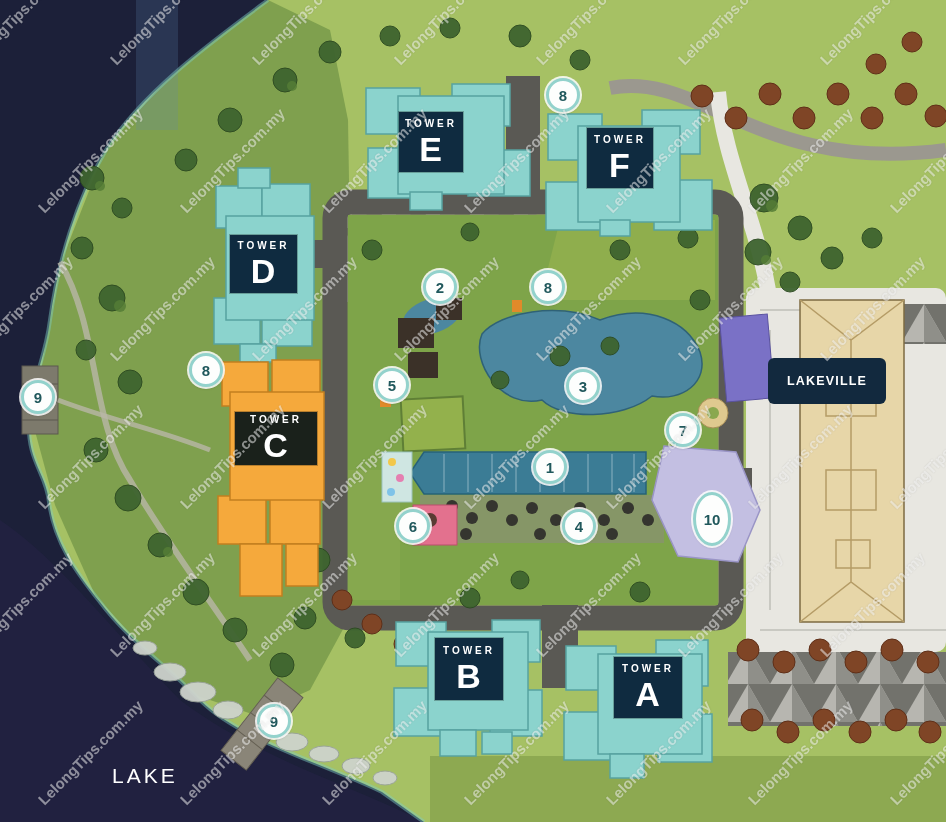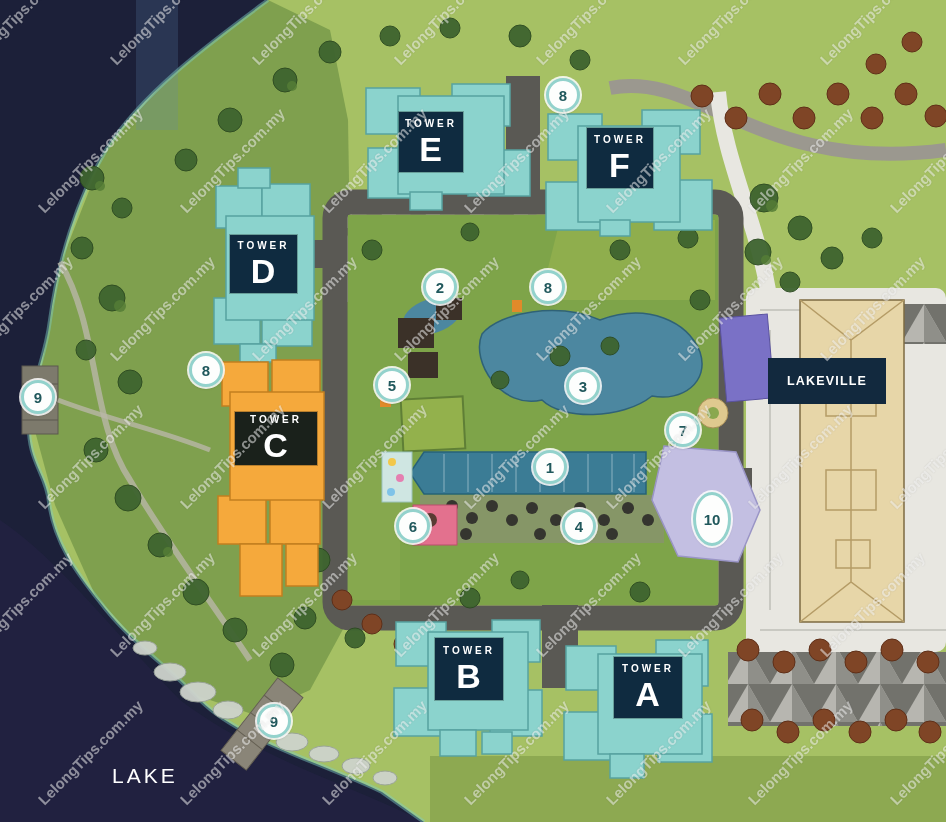--- a/index.html
+++ b/index.html
@@ -15,21 +15,21 @@
     display:flex;flex-direction:column;align-items:center;justify-content:center;
     box-shadow:0 0 0 1px rgba(0,0,0,.25);line-height:1;z-index:30;
   }
   .tlabel .tprefix{font-size:10px;font-weight:bold;letter-spacing:3px;margin-bottom:3px;}
   .tlabel .tletter{font-size:34px;font-weight:bold;letter-spacing:1px;}
   .tlabel.dark{background:#1a211b;}
   
   .shoplabel{
     position:absolute;left:768px;top:358px;width:118px;height:46px;z-index:30;
     background:#12293e;color:#fff;display:flex;flex-direction:column;
-    align-items:center;justify-content:center;text-align:right;
+    align-items:center;justify-content:center;text-align:right;border-radius:6px;
   }
   .shoplabel span{font-size:12.5px;font-weight:bold;letter-spacing:1.2px;line-height:1.45;}
   
   .marker{
     position:absolute;width:34px;height:34px;border-radius:50%;z-index:40;
     background:#fdfefd;border:3px solid #93d2cc;box-sizing:border-box;
     box-shadow:0 0 0 2px rgba(255,255,255,.85),0 1px 3px rgba(0,0,0,.35);
     display:flex;align-items:center;justify-content:center;
   }
   .marker span{font-size:15px;font-weight:bold;color:#20585c;}

